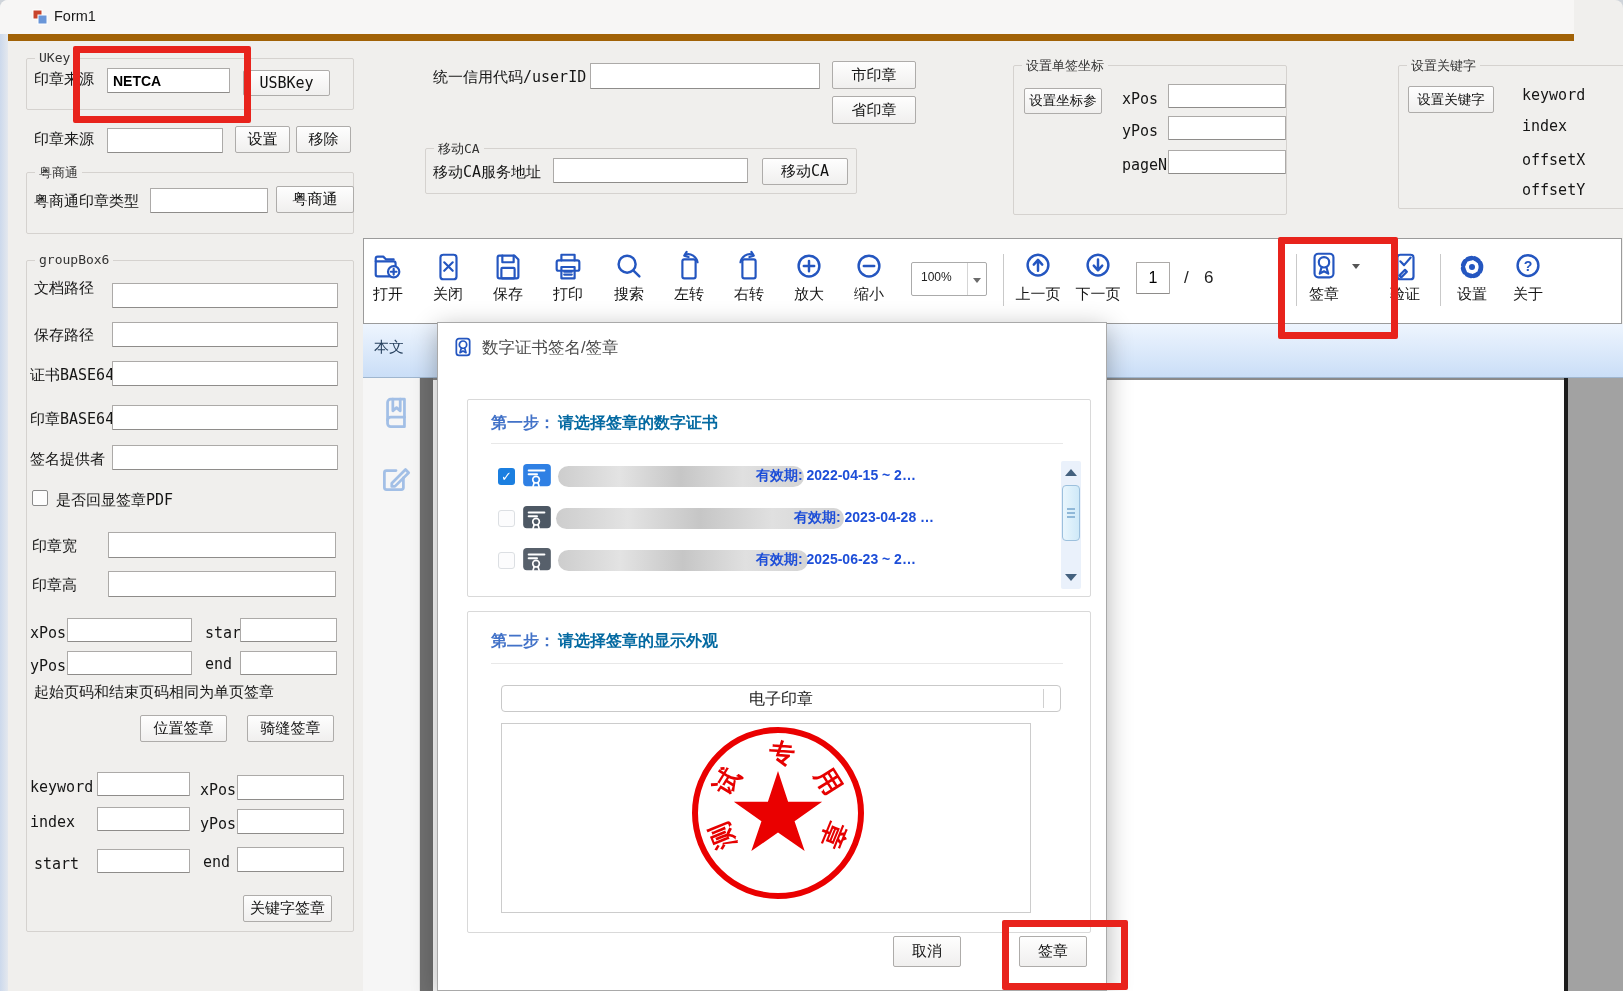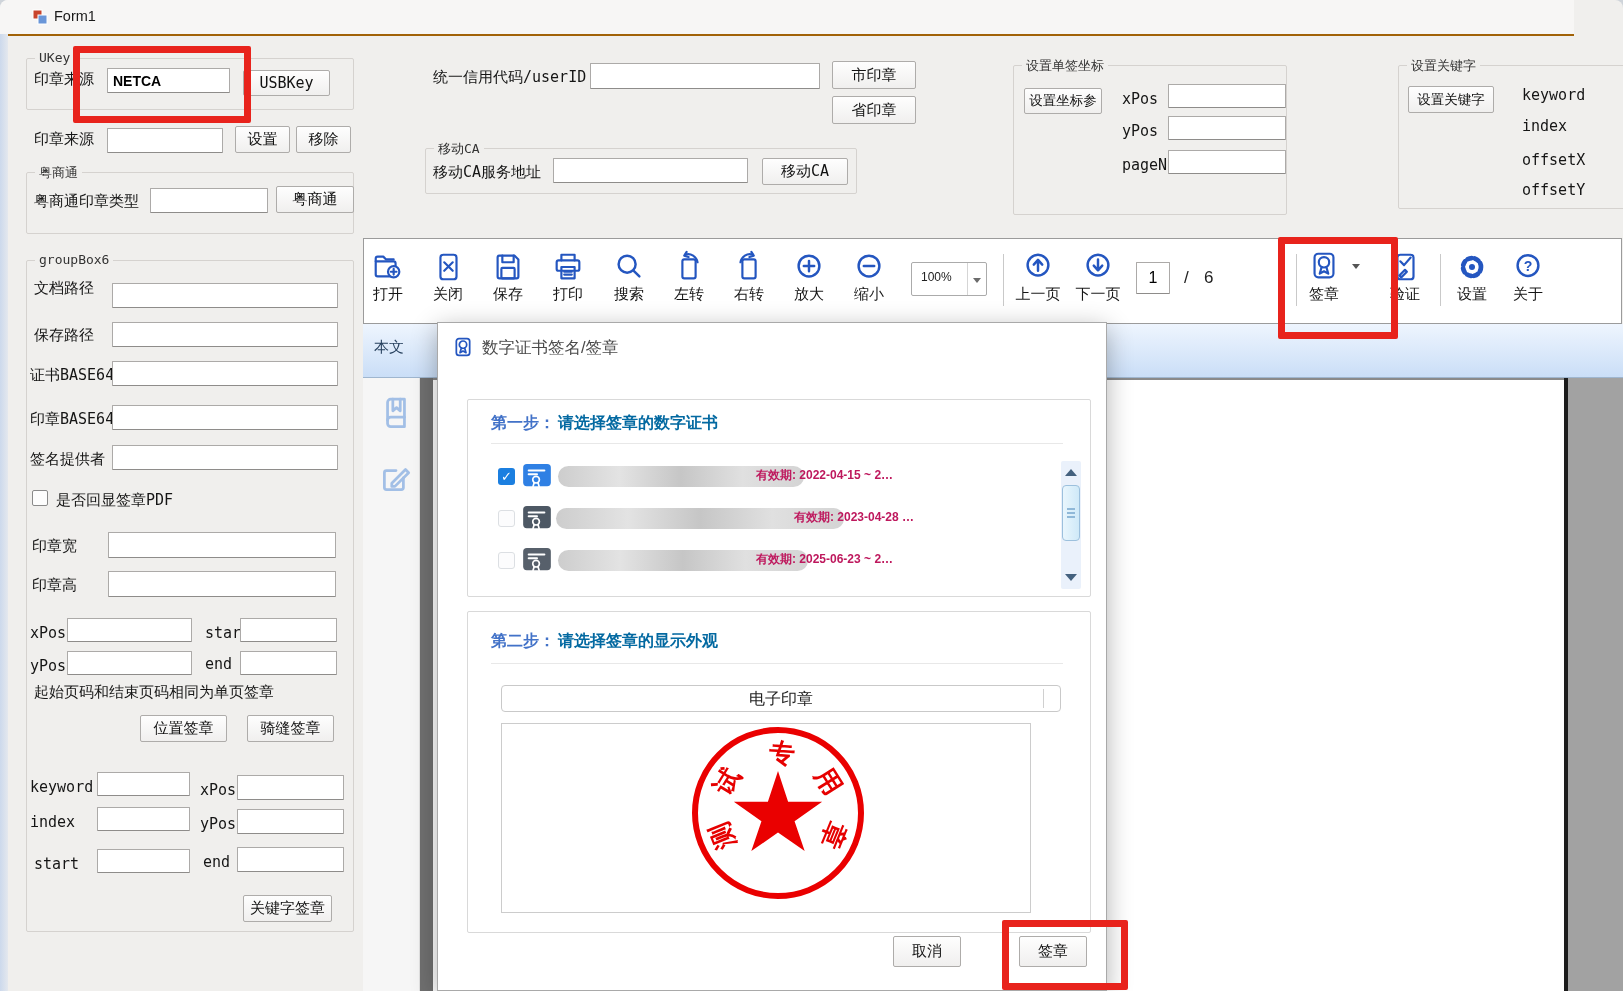--- a/index.html
+++ b/index.html
@@ -1,20 +1,20 @@
 <!DOCTYPE html>
 <html><head>
 <meta charset="utf-8">
 <style>
   html,body{margin:0;padding:0;background:#cfd4da;}
   #stage{position:relative;width:1623px;height:991px;background:#f0efed;overflow:hidden;
          border-radius:8px 8px 0 0;font-family:"Liberation Sans",sans-serif;}
   .abs{position:absolute;}
   
-  .titlebar{position:absolute;left:0;top:0;width:1574px;height:34px;background:#f7f6f5;border-bottom:2px solid #a16207;}
+  .titlebar{position:absolute;left:0;top:0;width:1574px;height:34px;background:#f7f6f5;border-bottom:7px solid #a16207;}
   .title-text{position:absolute;left:54px;top:8px;font-size:14.5px;color:#1a1a1a;}
   .leftedge{position:absolute;left:0;top:34px;width:8px;height:957px;background:linear-gradient(90deg,#ccd9ec,#e4e8ee);}
   
   .gb{position:absolute;border:1px solid #d5d2cf;border-radius:2px;}
   .gb .legend{position:absolute;top:-9px;left:8px;background:#f0efed;padding:0 4px;
       font:13px "DejaVu Sans Mono",monospace;color:#333;white-space:nowrap;}
   .flabel{position:absolute;font:15px "DejaVu Sans Mono","Liberation Sans",monospace;color:#151515;white-space:nowrap;}
   .tbox{position:absolute;background:#fff;border:1px solid #acaaa8;border-bottom-color:#8e8c8a;
       font:14px "Liberation Sans",sans-serif;padding:0 5px;box-sizing:border-box;outline:none;border-radius:1px;}
   .wbtn{position:absolute;background:linear-gradient(#fefefe,#f0efee);border:1px solid #aeacaa;border-radius:2px;
@@ -32,21 +32,21 @@
   .sidebar svg{stroke:#a2bfe6;fill:none;stroke-width:2.6;stroke-linecap:round;stroke-linejoin:round;}
   
   .dialog{position:absolute;left:437px;top:322px;width:670px;height:669px;background:#fff;border:1px solid #a9a9a9;
       box-shadow:0 6px 24px rgba(0,0,0,.3);z-index:40;box-sizing:border-box;}
   .dbox{position:absolute;border:1px solid #d9d9d9;background:#fff;border-radius:2px;}
   .steplbl{position:absolute;font-size:16px;font-weight:bold;color:#4272c8;}
   .stephead{position:absolute;font-size:16px;font-weight:bold;color:#0369a1;}
   .hsep{position:absolute;height:1px;background:#e8e8e8;}
   .blob{position:absolute;height:21px;border-radius:11px;
       background:linear-gradient(90deg,#cdcdcd,#e3e3e3 25%,#c6c6c6 50%,#e0e0e0 75%,#d4d4d4);}
-  .validity{position:absolute;font-size:12px;font-weight:bold;color:#be185d;white-space:nowrap;}
+  .validity{position:absolute;font-size:14px;font-weight:bold;color:#1d4ed8;white-space:nowrap;}
   .certicon{position:absolute;width:28px;height:24px;}
   .ckd{position:absolute;width:17px;height:17px;border-radius:3px;background:#1b7fe0;color:#fff;
       font-size:13px;display:flex;align-items:center;justify-content:center;}
   .unckd{position:absolute;width:17px;height:17px;border-radius:3px;background:#fcfcfd;border:1px solid #dcdfe3;box-sizing:border-box;}
   
   .redbox{position:absolute;border:7px solid #e8231c;border-radius:2px;z-index:60;pointer-events:none;}
   
   .sbar{position:absolute;width:20px;background:#eaf1fb;border-radius:2px;}
   .sarrow{position:absolute;left:0;width:0;height:0;border-left:6px solid transparent;border-right:6px solid transparent;margin-left:4px;}
   .sthumb{position:absolute;left:1px;width:18px;border:1px solid #9cc0dd;border-radius:4px;

